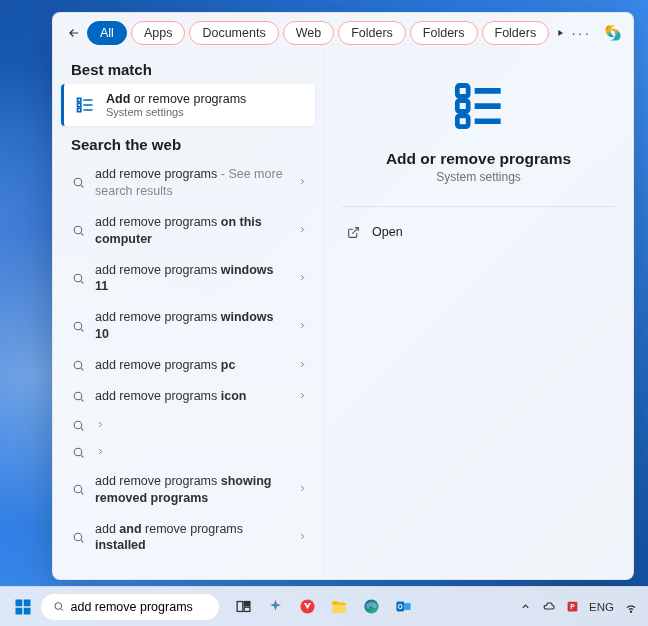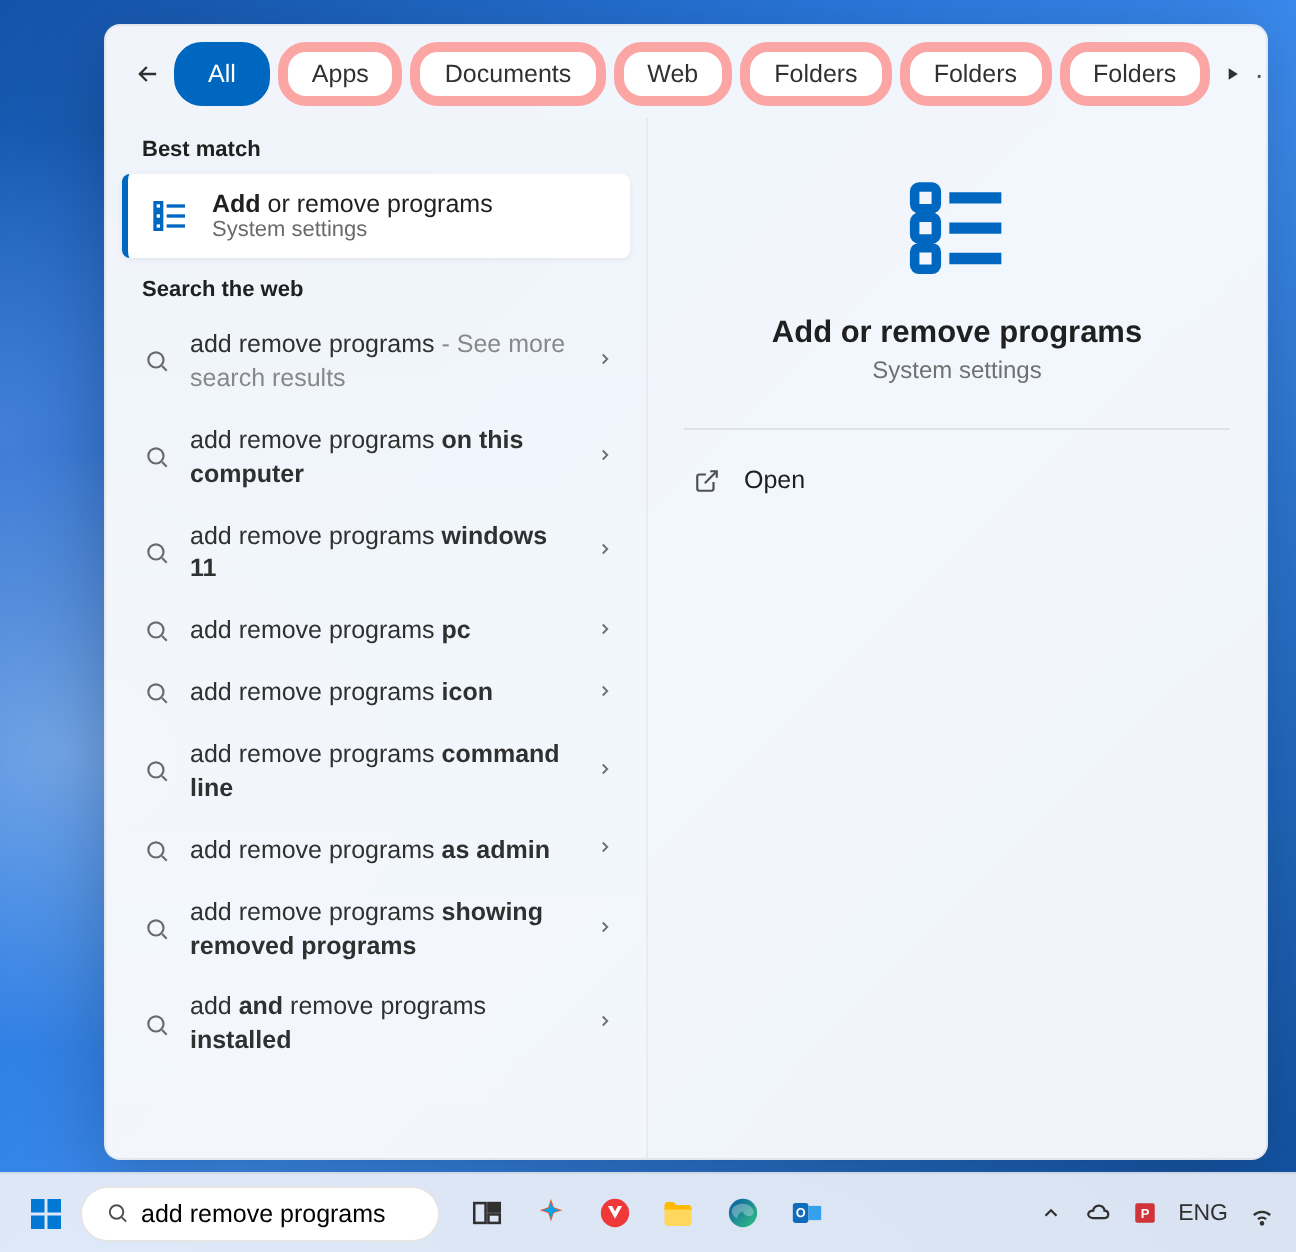--- a/index.html
+++ b/index.html
@@ -29,35 +29,35 @@
   .top-bar {
     display: flex; align-items: center; padding: 8px 14px 6px 14px; gap: 6px;
   }
   .back-btn {
     width: 22px; height: 22px; display:flex; align-items:center; justify-content:center;
     cursor:pointer; border-radius:4px;
   }
   .filter-tabs { display:flex; gap:4px; align-items:center; }
   .filter-tab {
     padding: 4px 12px; border-radius: 14px; font-size: 12.5px; cursor:pointer;
-    background:#fff; border:5px solid #fca5a5; color:#303030;
+    background:#fff; border:1px solid #fca5a5; color:#303030;
   }
   .filter-tab.active { background:#0067c0; color:#fff; border-color:#0067c0; font-weight:500;}
   .tab-more { width:22px; display:flex; justify-content:center; align-items:center; cursor:pointer;}
   .top-right { margin-left:auto; display:flex; align-items:center; gap:12px;}
   .ellipsis { font-size:14px; letter-spacing:2px; color:#505050; cursor:pointer;}
   .copilot-icon svg { width:20px; height:20px; display:block; }
 
   .content { flex:1; display:flex; overflow:hidden; }
   .left-pane {
     width: 270px; overflow-y:auto; padding: 0 0 8px 0;
     background: linear-gradient(180deg, rgba(238,244,250,0.4) 0%, rgba(248,250,252,0.2) 100%);
   }
   .left-pane::-webkit-scrollbar{width:0;}
-  .section-title { font-size:11px; font-weight:600; padding: 10px 18px 6px; }
+  .section-title { font-size:15px; font-weight:600; padding: 10px 18px 6px; }
   .best-match {
     display:flex; align-items:center; gap:10px; padding:8px 14px 8px 10px;
     background:#fff; border-left:3px solid #0067c0; margin:0 8px 0 8px;
     border-radius:4px; cursor:pointer;
     box-shadow: 0 1px 3px rgba(0,0,0,0.06);
   }
   .bm-icon { width:22px; height:22px; display:flex; align-items:center; justify-content:center; }
   .bm-title { font-size:12.5px; }
   .bm-sub { font-size:11px; color:#6a6a6a; }
   .bm-title .bold{font-weight:600;}
@@ -206,20 +206,32 @@
                 <polyline points="9 18 15 12 9 6"></polyline>
               </svg></span>
           </div>
           <div class="web-item">
             <span class="wi-icon">
               <svg width="13" height="13" viewBox="0 0 24 24" fill="none" stroke="#303030" stroke-width="2">
                 <circle cx="11" cy="11" r="7"></circle>
                 <line x1="21" y1="21" x2="16.65" y2="16.65"></line>
               </svg>
             </span>
+            <span class="wi-text"><span>add remove programs </span><span class="bold">windows 10</span></span>
+            <span class="wi-chevron"><svg width="9" height="9" viewBox="0 0 24 24" fill="none" stroke="#707070" stroke-width="2.5">
+                <polyline points="9 18 15 12 9 6"></polyline>
+              </svg></span>
+          </div>
+          <div class="web-item">
+            <span class="wi-icon">
+              <svg width="13" height="13" viewBox="0 0 24 24" fill="none" stroke="#303030" stroke-width="2">
+                <circle cx="11" cy="11" r="7"></circle>
+                <line x1="21" y1="21" x2="16.65" y2="16.65"></line>
+              </svg>
+            </span>
             <span class="wi-text"><span>add remove programs </span><span class="bold">pc</span></span>
             <span class="wi-chevron"><svg width="9" height="9" viewBox="0 0 24 24" fill="none" stroke="#707070" stroke-width="2.5">
                 <polyline points="9 18 15 12 9 6"></polyline>
               </svg></span>
           </div>
           <div class="web-item">
             <span class="wi-icon">
               <svg width="13" height="13" viewBox="0 0 24 24" fill="none" stroke="#303030" stroke-width="2">
                 <circle cx="11" cy="11" r="7"></circle>
                 <line x1="21" y1="21" x2="16.65" y2="16.65"></line>
@@ -230,33 +242,31 @@
                 <polyline points="9 18 15 12 9 6"></polyline>
               </svg></span>
           </div>
           <div class="web-item">
             <span class="wi-icon">
               <svg width="13" height="13" viewBox="0 0 24 24" fill="none" stroke="#303030" stroke-width="2">
                 <circle cx="11" cy="11" r="7"></circle>
                 <line x1="21" y1="21" x2="16.65" y2="16.65"></line>
               </svg>
             </span>
-            <span class="wi-text"><span>add remove programs </span><span class="bold">command line</span></span>
-            <span class="wi-chevron"><svg width="9" height="9" viewBox="0 0 24 24" fill="none" stroke="#707070" stroke-width="2.5">
-                <polyline points="9 18 15 12 9 6"></polyline>
-              </svg></span>
-          </div>
-          <div class="web-item">
-            <span class="wi-icon">
-              <svg width="13" height="13" viewBox="0 0 24 24" fill="none" stroke="#303030" stroke-width="2">
-                <circle cx="11" cy="11" r="7"></circle>
-                <line x1="21" y1="21" x2="16.65" y2="16.65"></line>
-              </svg>
-            </span>
-            <span class="wi-text"><span>add remove programs </span><span class="bold">as admin</span></span>
+            <span class="wi-chevron"><svg width="9" height="9" viewBox="0 0 24 24" fill="none" stroke="#707070" stroke-width="2.5">
+                <polyline points="9 18 15 12 9 6"></polyline>
+              </svg></span>
+          </div>
+          <div class="web-item">
+            <span class="wi-icon">
+              <svg width="13" height="13" viewBox="0 0 24 24" fill="none" stroke="#303030" stroke-width="2">
+                <circle cx="11" cy="11" r="7"></circle>
+                <line x1="21" y1="21" x2="16.65" y2="16.65"></line>
+              </svg>
+            </span>
             <span class="wi-chevron"><svg width="9" height="9" viewBox="0 0 24 24" fill="none" stroke="#707070" stroke-width="2.5">
                 <polyline points="9 18 15 12 9 6"></polyline>
               </svg></span>
           </div>
           <div class="web-item">
             <span class="wi-icon">
               <svg width="13" height="13" viewBox="0 0 24 24" fill="none" stroke="#303030" stroke-width="2">
                 <circle cx="11" cy="11" r="7"></circle>
                 <line x1="21" y1="21" x2="16.65" y2="16.65"></line>
               </svg>

